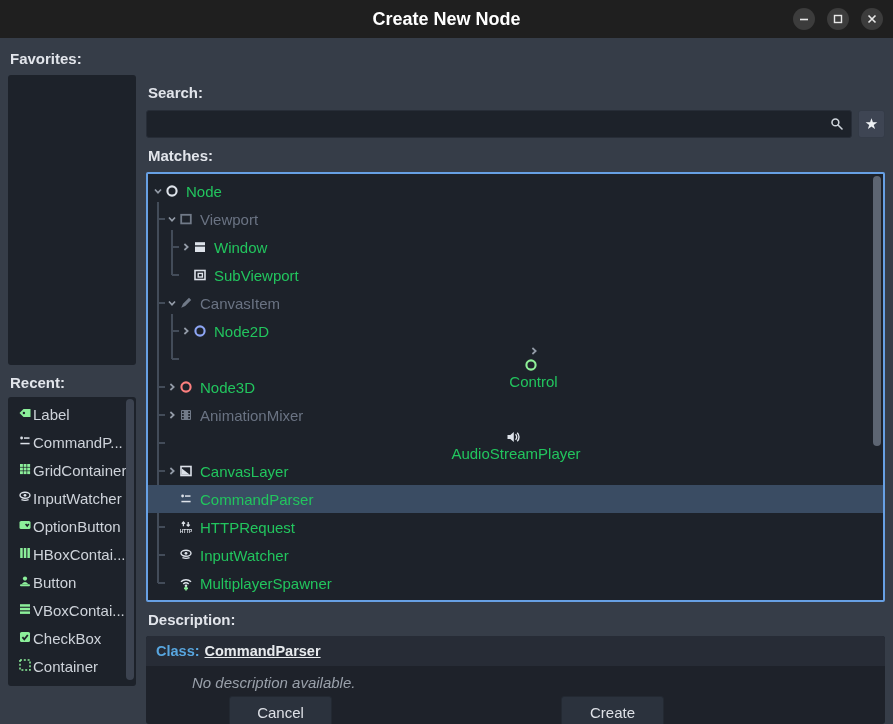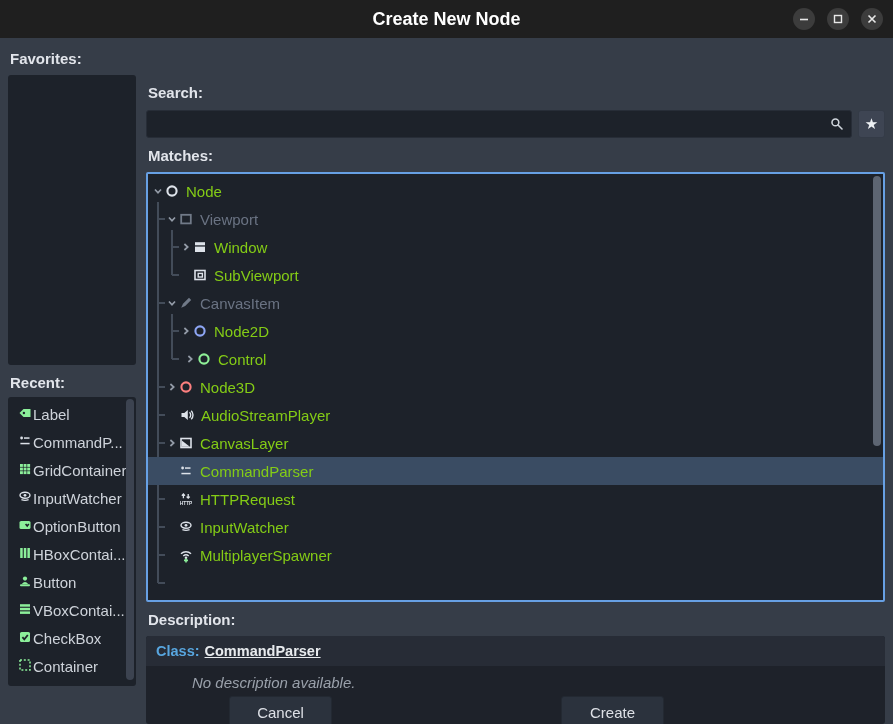--- a/index.html
+++ b/index.html
@@ -54,21 +54,21 @@
   
   .tree-wrap{
     height:430px; margin-top:2px; border:2px solid #67a0e4; border-radius:2px;
     background:#1d222a; position:relative; overflow:hidden;
   }
   .tree-rows{ position:relative; padding-top:3px; }
   .tree-row{ height:28px; display:flex; align-items:center; position:relative; }
   .tree-row.selected{ background:#3a4c63; }
   .tree-row .chev{ width:12px; flex:none; display:flex; align-items:center; justify-content:center; }
   .tree-row .nicon{ width:16px; height:16px; flex:none; margin-right:6px; display:flex; align-items:center; justify-content:center; }
-  .tree-row .lab{ color:#84cc16; white-space:nowrap; }
+  .tree-row .lab{ color:#22c55e; white-space:nowrap; }
   .tree-row.disabled .lab{ color:#6a7383; }
   .guides{ position:absolute; inset:0; pointer-events:none; }
   .tree-scroll{ background:#5d6572; height:270px; }
   
   .desc-box{ height:88px; margin-top:2px; background:#1e222a; border-radius:3px; overflow:hidden; }
   .desc-class-row{ background:#272c36; padding:7px 10px; font-weight:700; font-size:14.5px; }
   .desc-class-row .cls{ color:#58a6df; }
   .desc-class-row .clsname{ color:#e8ebee; text-decoration:underline; margin-left:5px; }
   .desc-body{ padding:8px 10px; font-style:italic; color:#9aa1ab; font-size:15px;margin-left:36px; }
   
@@ -313,21 +313,21 @@
                 <path d="M4.4 3 L7.7 6 L4.4 9" fill="none" stroke="#949ca8" stroke-width="1.7"></path>
               </svg>
             </span>
             <span class="nicon">
               <svg width="16" height="16" viewBox="0 0 16 16">
                 <circle cx="8" cy="8" r="4.6" fill="none" stroke="#8da5f3" stroke-width="2.1"></circle>
               </svg>
             </span>
             <span class="lab">Node2D</span>
           </div>
-          <div class="tree-row" style="padding-left: 36px;">
+          <div class="tree-row" style="padding-left: 36px; flex-direction: column;">
             <span class="chev">
               <svg width="12" height="12" viewBox="0 0 12 12">
                 <path d="M4.4 3 L7.7 6 L4.4 9" fill="none" stroke="#949ca8" stroke-width="1.7"></path>
               </svg>
             </span>
             <span class="nicon">
               <svg width="16" height="16" viewBox="0 0 16 16">
                 <circle cx="8" cy="8" r="4.6" fill="none" stroke="#8eef97" stroke-width="2.1"></circle>
               </svg>
             </span>
@@ -339,21 +339,40 @@
                 <path d="M4.4 3 L7.7 6 L4.4 9" fill="none" stroke="#949ca8" stroke-width="1.7"></path>
               </svg>
             </span>
             <span class="nicon">
               <svg width="16" height="16" viewBox="0 0 16 16">
                 <circle cx="8" cy="8" r="4.6" fill="none" stroke="#fc7f7f" stroke-width="2.1"></circle>
               </svg>
             </span>
             <span class="lab">Node3D</span>
           </div>
-          <div class="tree-row" style="padding-left: 19px;">
+          <div class="tree-row disabled" style="padding-left: 18px;">
+            <span class="chev">
+              <svg width="12" height="12" viewBox="0 0 12 12">
+                <path d="M4.4 3 L7.7 6 L4.4 9" fill="none" stroke="#949ca8" stroke-width="1.7"></path>
+              </svg>
+            </span>
+            <span class="nicon">
+              <svg width="16" height="16" viewBox="0 0 16 16">
+                <rect x="3" y="3" width="10" height="10" rx="1" fill="#717a88"></rect>
+                <rect x="4" y="4.2" width="1.8" height="1.8" fill="#1d222a"></rect>
+                <rect x="4" y="7.1" width="1.8" height="1.8" fill="#1d222a"></rect>
+                <rect x="4" y="10" width="1.8" height="1.8" fill="#1d222a"></rect>
+                <rect x="10.2" y="4.2" width="1.8" height="1.8" fill="#1d222a"></rect>
+                <rect x="10.2" y="7.1" width="1.8" height="1.8" fill="#1d222a"></rect>
+                <rect x="10.2" y="10" width="1.8" height="1.8" fill="#1d222a"></rect>
+              </svg>
+            </span>
+            <span class="lab">AnimationMixer</span>
+          </div>
+          <div class="tree-row" style="padding-left: 1px; flex-direction: column;">
             <span class="chev"></span>
             <span class="nicon">
               <svg width="16" height="16" viewBox="0 0 16 16">
                 <path d="M2.5 6 v4 h2.8 l3.5 3 V3 L5.3 6 Z" fill="#dde2e9"></path>
                 <path d="M10.5 5.3 a3.6 3.6 0 0 1 0 5.4 M12.2 3.8 a5.8 5.8 0 0 1 0 8.4" fill="none" stroke="#dde2e9" stroke-width="1.4"></path>
               </svg>
             </span>
             <span class="lab">AudioStreamPlayer</span>
           </div>
           <div class="tree-row" style="padding-left: 18px;">

